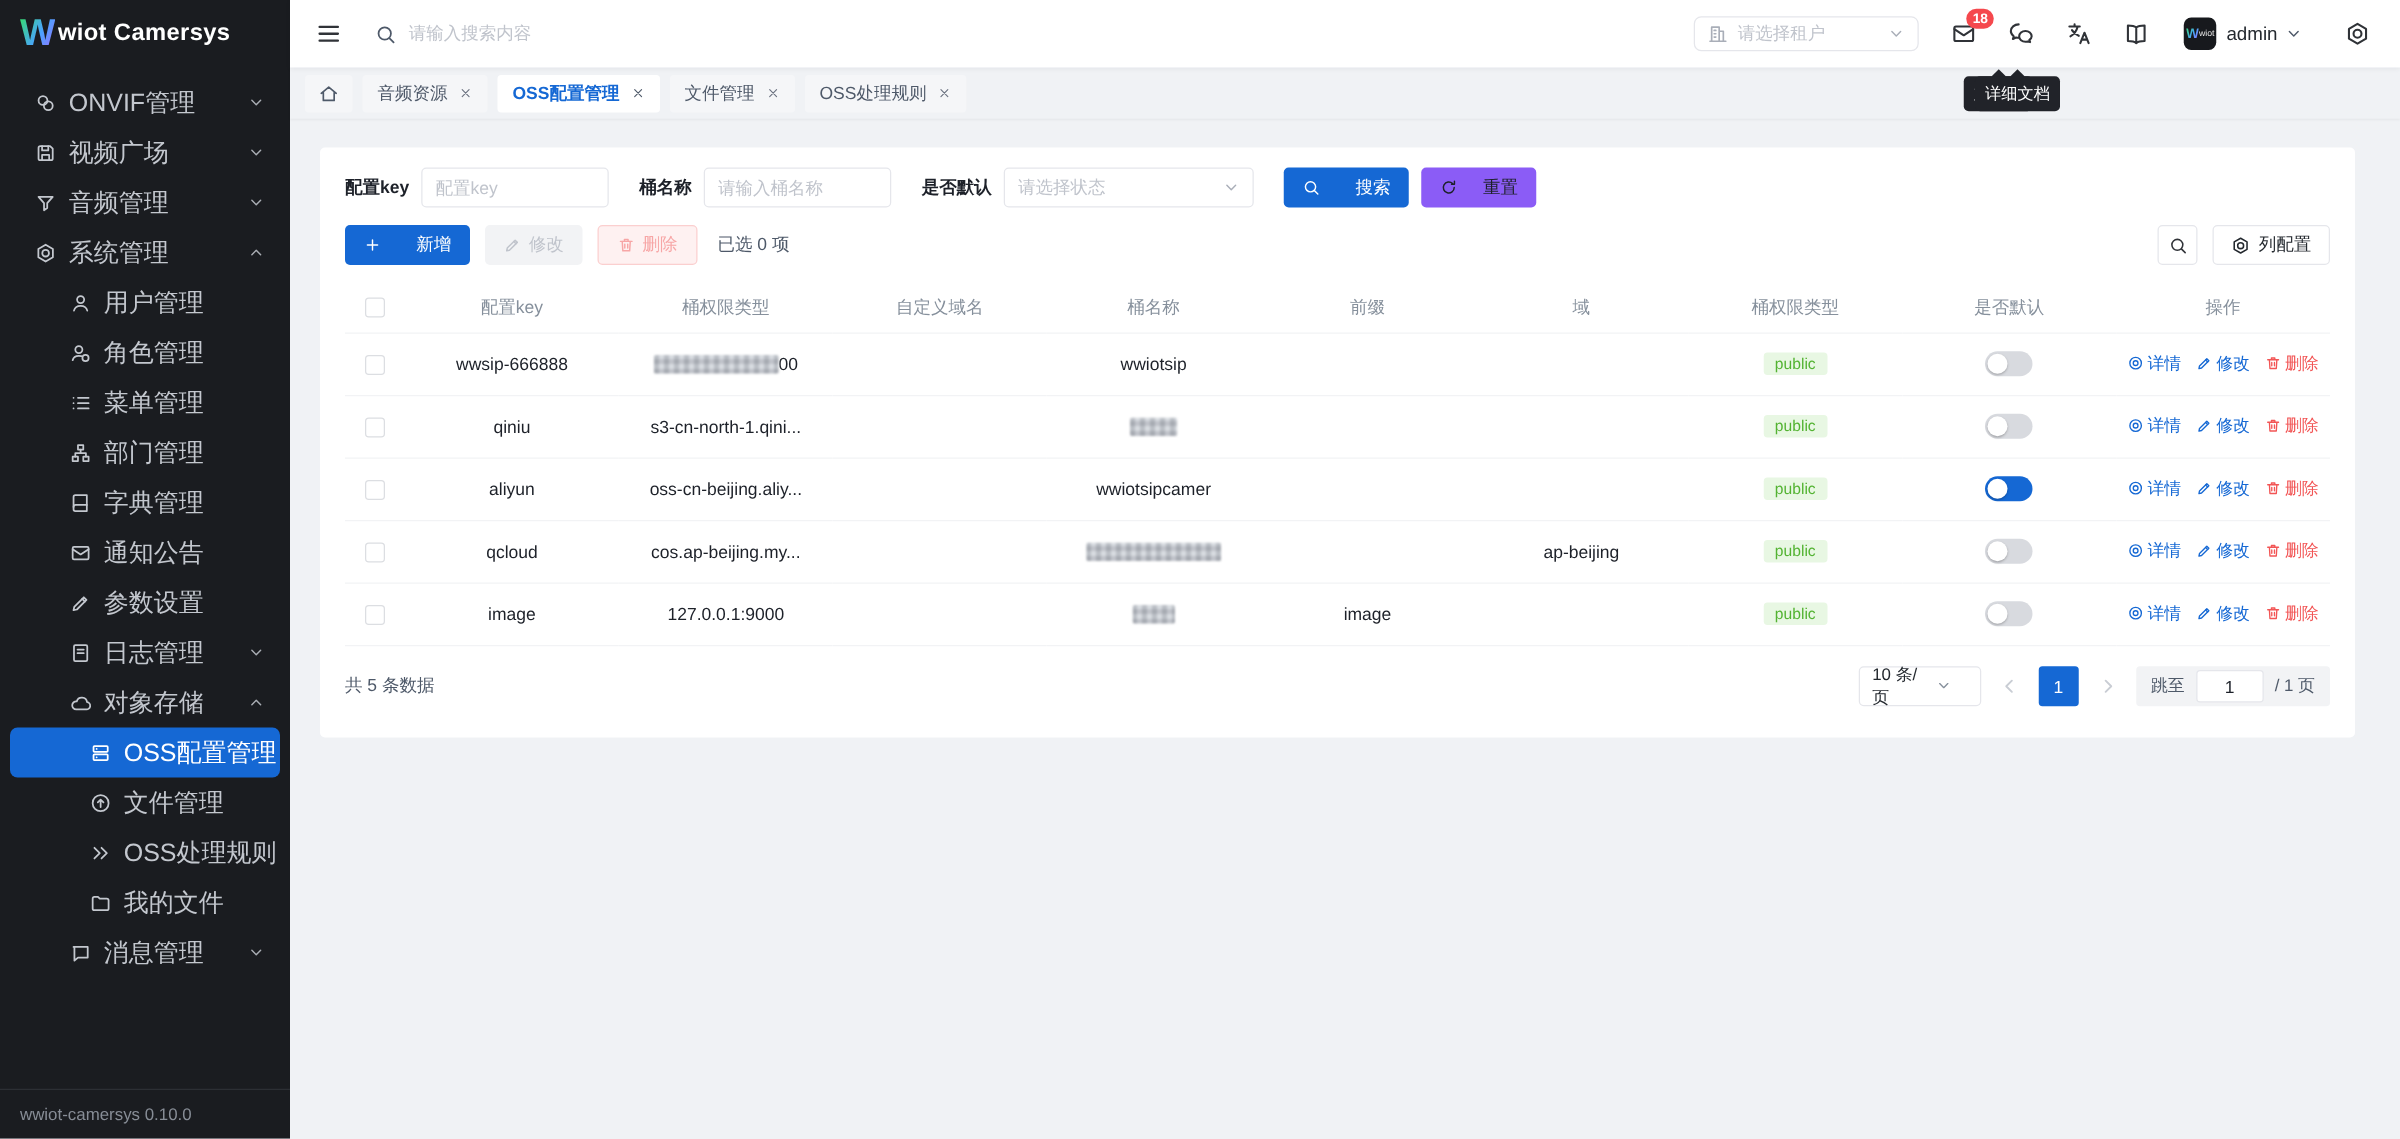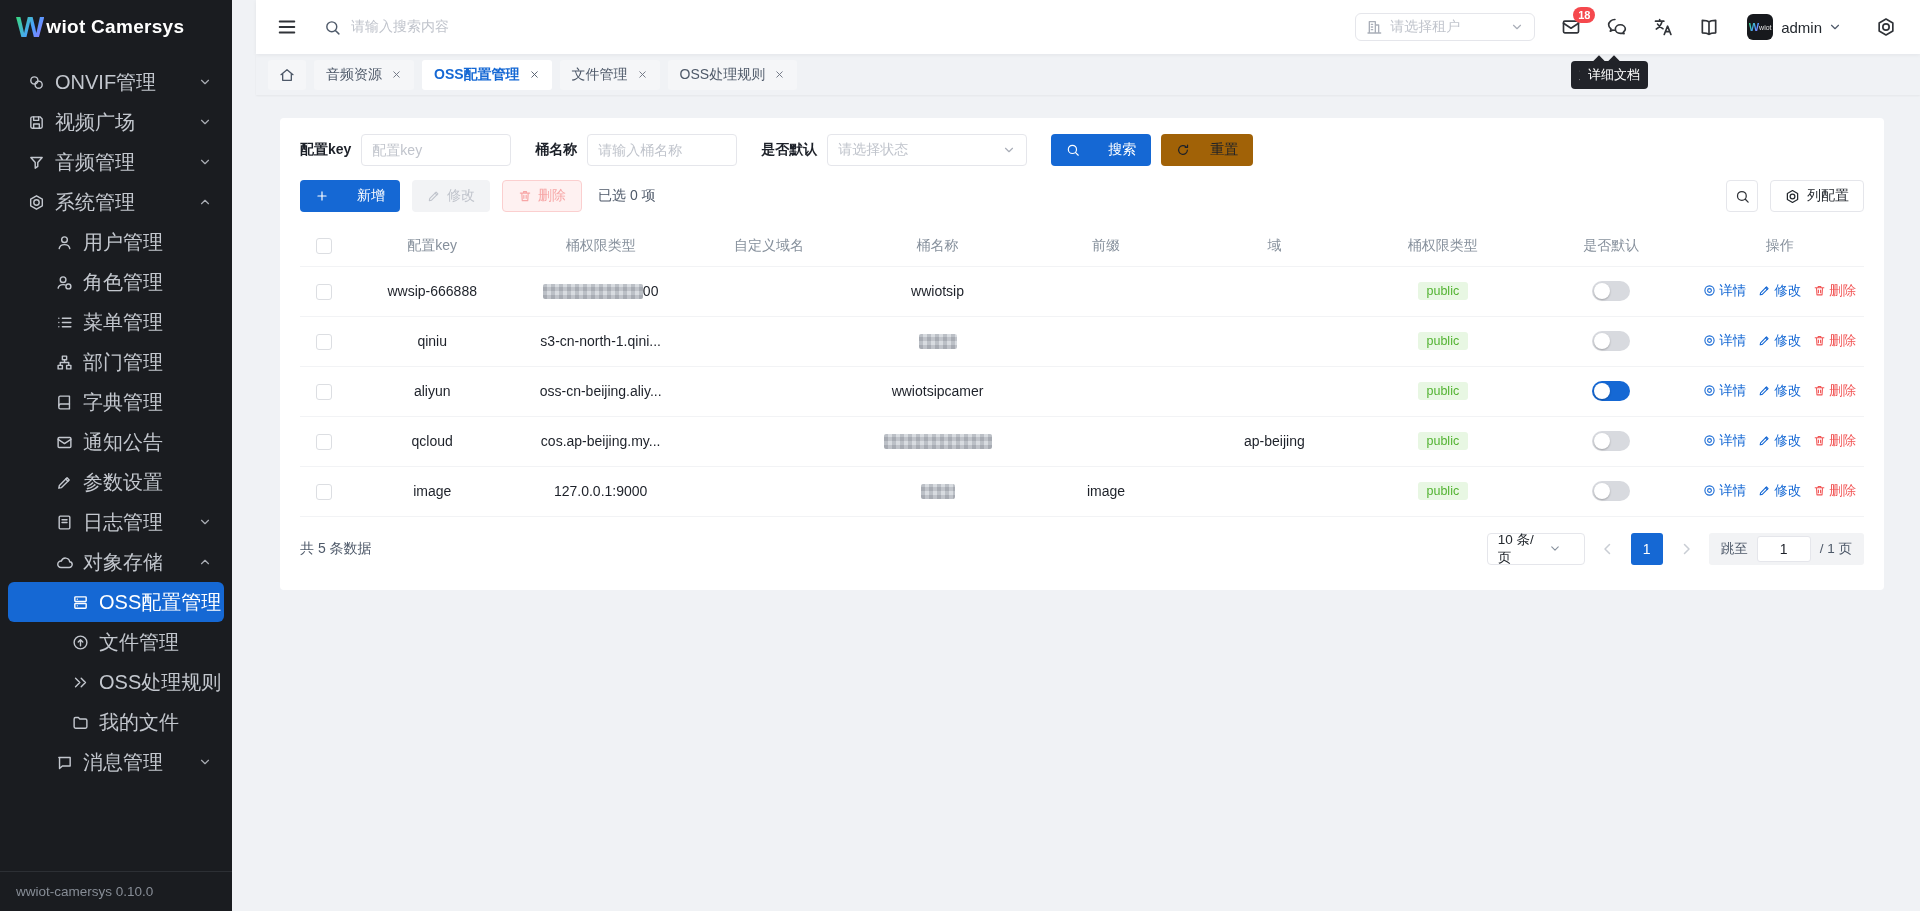--- a/index.html
+++ b/index.html
@@ -23,21 +23,21 @@
   .menu-item{height:40px;margin:0 8px;display:flex;align-items:center;color:var(--side-text);font-size:20px;border-radius:6px;cursor:pointer;position:relative;}
   .menu-item .mi-icon{width:17px;height:17px;margin-right:10px;flex:none;}
   .menu-item .mi-chevron{width:14px;height:14px;position:absolute;right:12px;opacity:.85;}
   .menu-item.lvl0{padding-left:20px;}
   .menu-item.lvl1{padding-left:48px;}
   .menu-item.lvl2{padding-left:64px;}
   .menu-item.active{background:var(--primary);color:#fff;}
   .version{height:40px;border-top:1px solid #2c2f34;display:flex;align-items:center;padding-left:16px;color:#878d96;font-size:13.5px;}
 
   
-  .main{flex:1;display:flex;flex-direction:column;position:relative;padding-left:24px;}
+  .main{flex:1;display:flex;flex-direction:column;position:relative;}
   .topbar{height:54px;background:#fff;display:flex;align-items:center;padding:0 24px 0 20px;box-shadow:0 1px 4px rgba(0,21,41,.06);position:relative;z-index:5;}
   .icon-btn{background:none;border:none;cursor:pointer;color:#303338;width:22px;height:22px;}
   .global-search{display:flex;align-items:center;margin-left:26px;cursor:pointer;min-width:220px;}
   .global-search .ic{width:17px;height:17px;color:#4e5969;margin-right:10px;}
   .ph{color:#c0c4cc;}
   .spacer{flex:1;}
   .tenant-select{width:180px;height:28px;border:1px solid var(--border);border-radius:6px;display:flex;align-items:center;padding:0 10px;cursor:pointer;background:#fff;}
   .tenant-select .ic.b{width:16px;height:16px;color:#a9aeb8;margin-right:8px;}
   .tenant-select .ph{flex:1;font-size:14px;}
   .tenant-select .ic.c{width:14px;height:14px;color:#a9aeb8;}
@@ -70,21 +70,21 @@
   .filter-row{display:flex;align-items:center;}
   .f-label{font-weight:bold;color:var(--text);margin-right:10px;white-space:nowrap;}
   .f-input{width:150px;height:32px;border:1px solid var(--border);border-radius:4px;padding:0 10px;font-size:14px;color:var(--text);margin-right:24px;outline:none;font-family:inherit;}
   .f-input::placeholder{color:#c0c4cc;}
   .f-select{width:200px;height:32px;border:1px solid var(--border);border-radius:4px;display:flex;align-items:center;padding:0 10px;margin-right:24px;cursor:pointer;}
   .f-select .ph{flex:1;}
   .f-select .ic{width:14px;height:14px;color:#a9aeb8;}
   .btn{height:32px;border:none;border-radius:4px;padding:0 15px;font-size:14px;display:inline-flex;align-items:center;gap:6px;cursor:pointer;font-family:inherit;}
   .btn .ic{width:14px;height:14px;}
   .btn.primary{background:var(--primary);color:#ffffff;gap:28px;}
-  .btn.plain{background:#a16207;color:var(--text);margin-left:10px;gap:20px;}
+  .btn.plain{background:#8b5cf6;color:var(--text);margin-left:10px;gap:20px;}
   .btn.dis-gray{background:#f2f3f5;color:#c0c4cc;cursor:not-allowed;}
   .btn.dis-red{background:#fef1f1;border:1px solid #fbcfcf;color:#f7a6a6;cursor:not-allowed;}
   .action-row{display:flex;align-items:center;margin-top:14px;}
   .action-row .gap{width:12px;}
   .sel-text{margin-left:16px;color:#4e5969;}
   .a-spacer{flex:1;}
   .sq-btn{width:32px;height:32px;border:1px solid var(--border);border-radius:4px;background:#fff;display:flex;align-items:center;justify-content:center;cursor:pointer;color:#303338;}
   .sq-btn .ic{width:15px;height:15px;}
   .col-btn{height:32px;border:1px solid var(--border);border-radius:4px;background:#fff;display:flex;align-items:center;gap:7px;padding:0 14px;margin-left:12px;cursor:pointer;color:#24292f;font-size:14px;}
   .col-btn .ic{width:15px;height:15px;}

